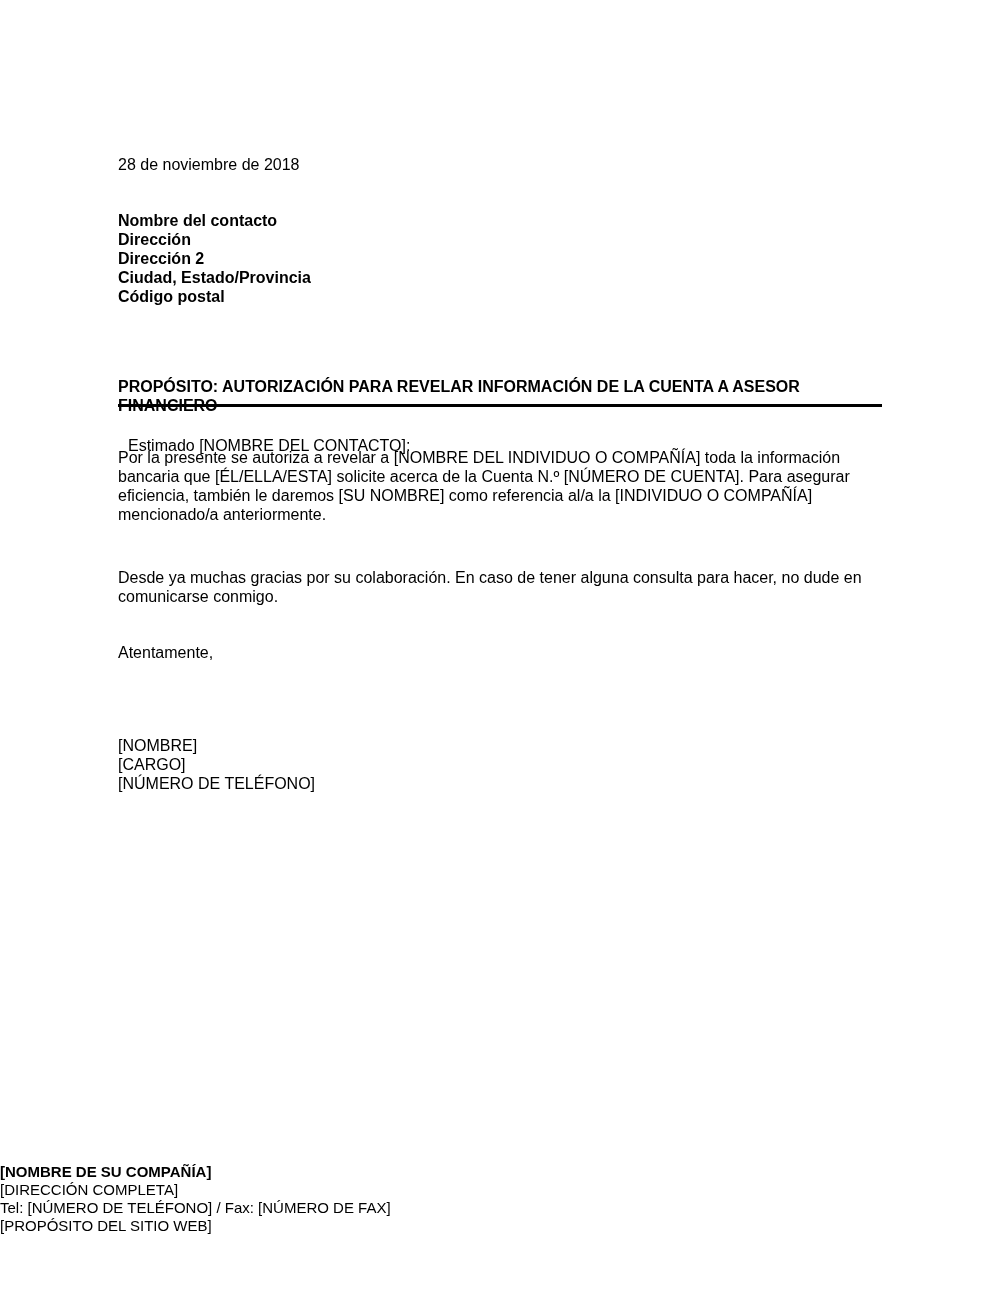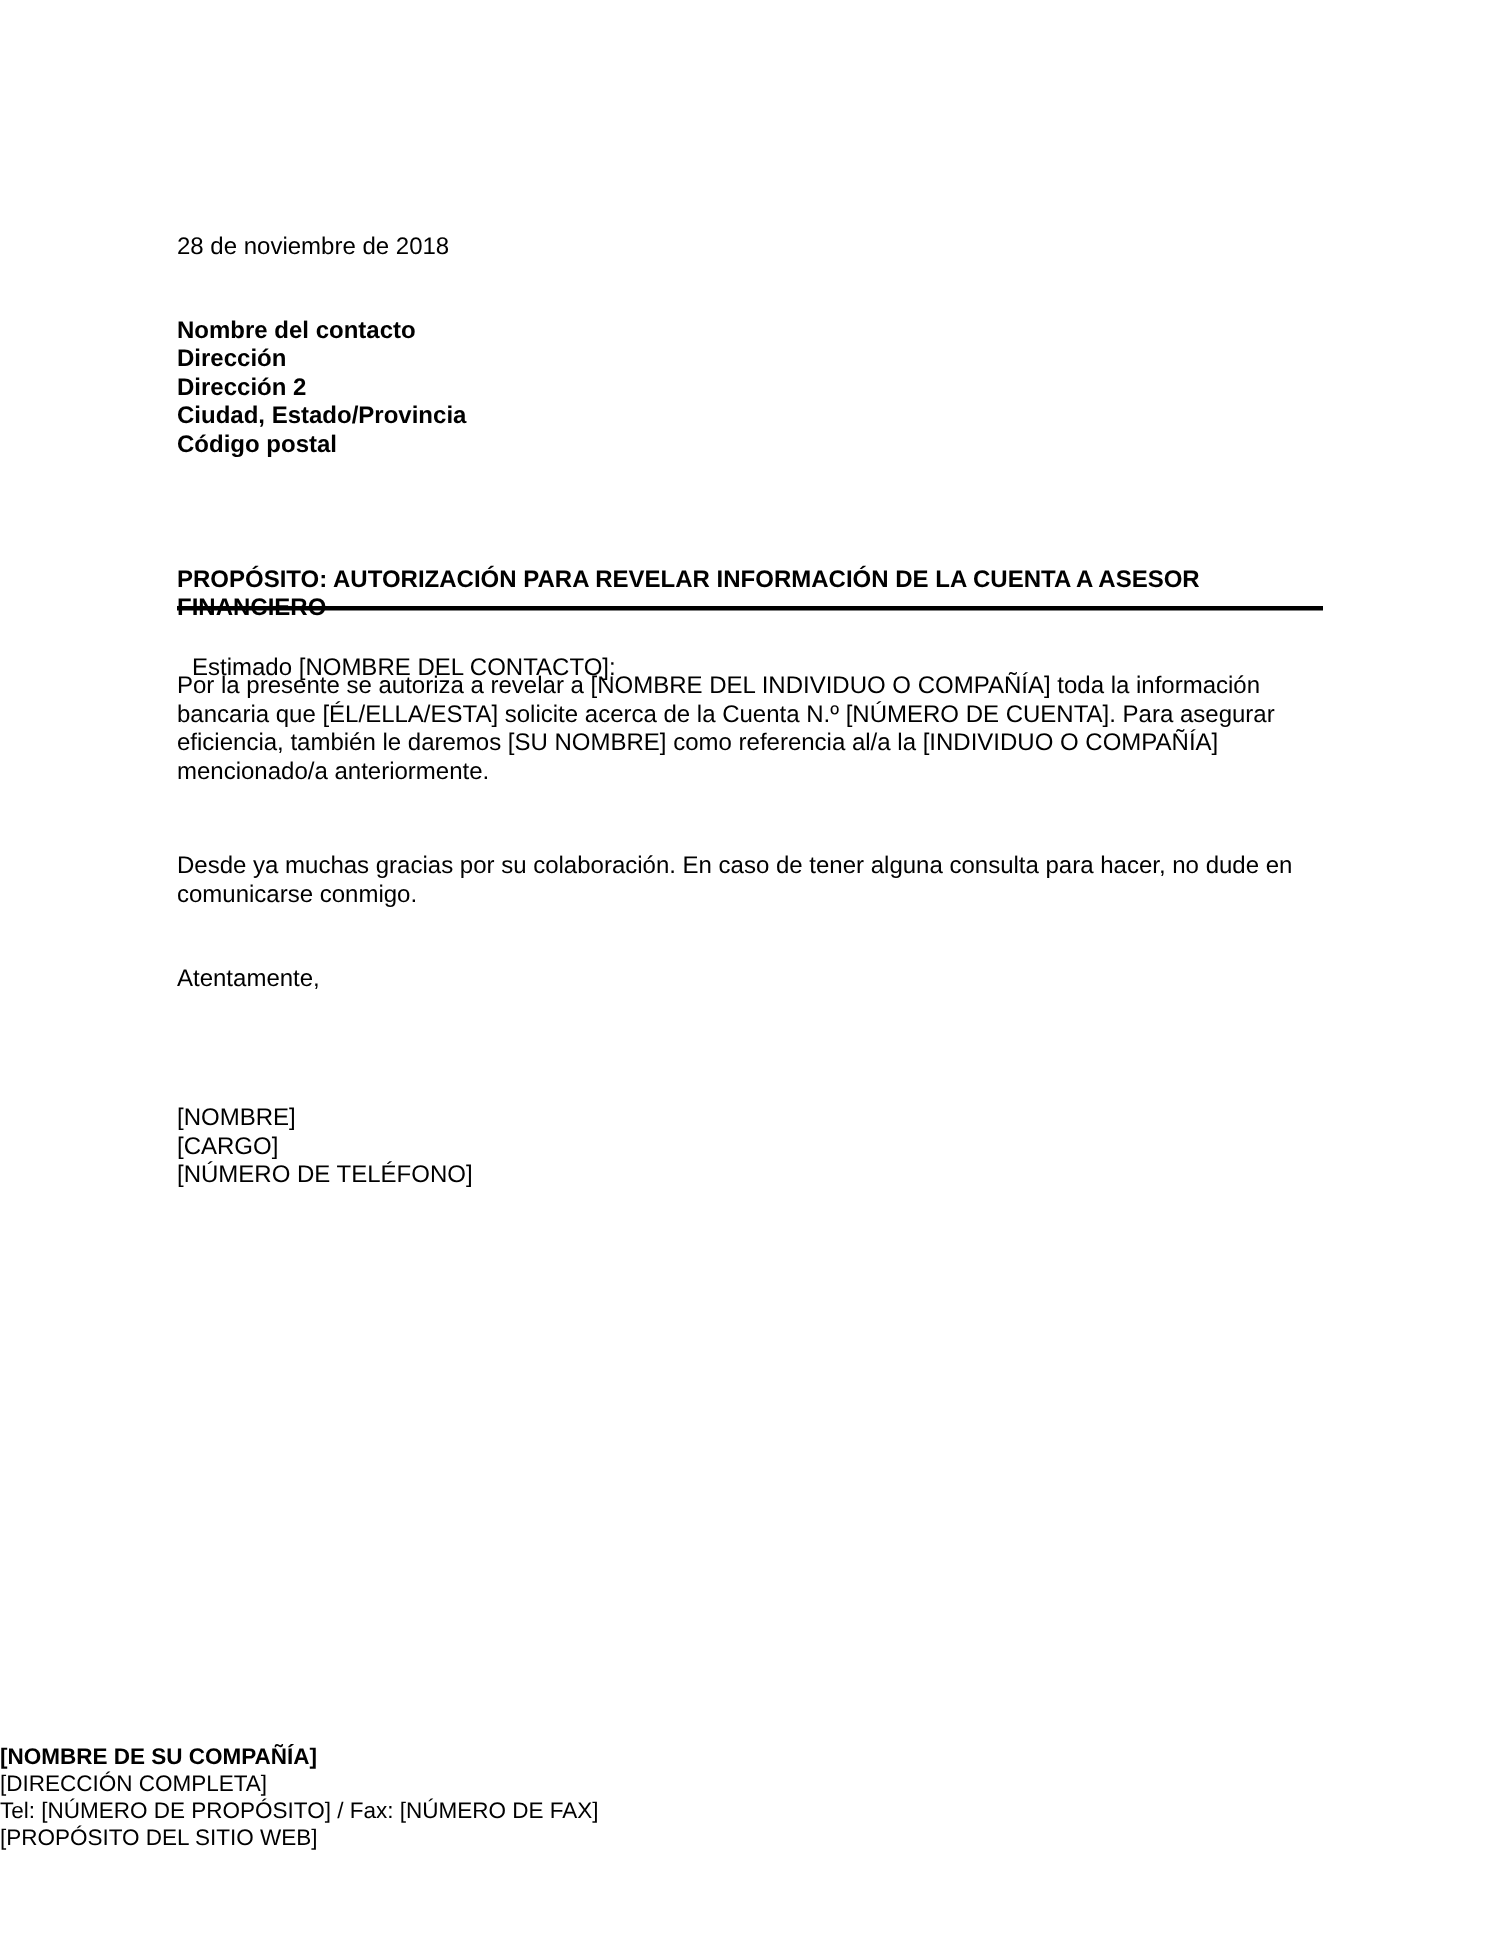--- a/index.html
+++ b/index.html
@@ -46,15 +46,15 @@
 
 <div class="abs signature">
   <span class="line">[NOMBRE]</span>
   <span class="line">[CARGO]</span>
   <span class="line">[NÚMERO DE TELÉFONO]</span>
 </div>
 
 <div class="abs footer">
   <span class="line company">[NOMBRE DE SU COMPAÑÍA]</span>
   <span class="line">[DIRECCIÓN COMPLETA]</span>
-  <span class="line">Tel: [NÚMERO DE PROPÓSITO] / Fax: [NÚMERO DE FAX]</span>
+  <span class="line">Tel: [NÚMERO DE TELÉFONO] / Fax: [NÚMERO DE FAX]</span>
   <span class="line">[PROPÓSITO DEL SITIO WEB]</span>
 </div>
 
 </body></html>

